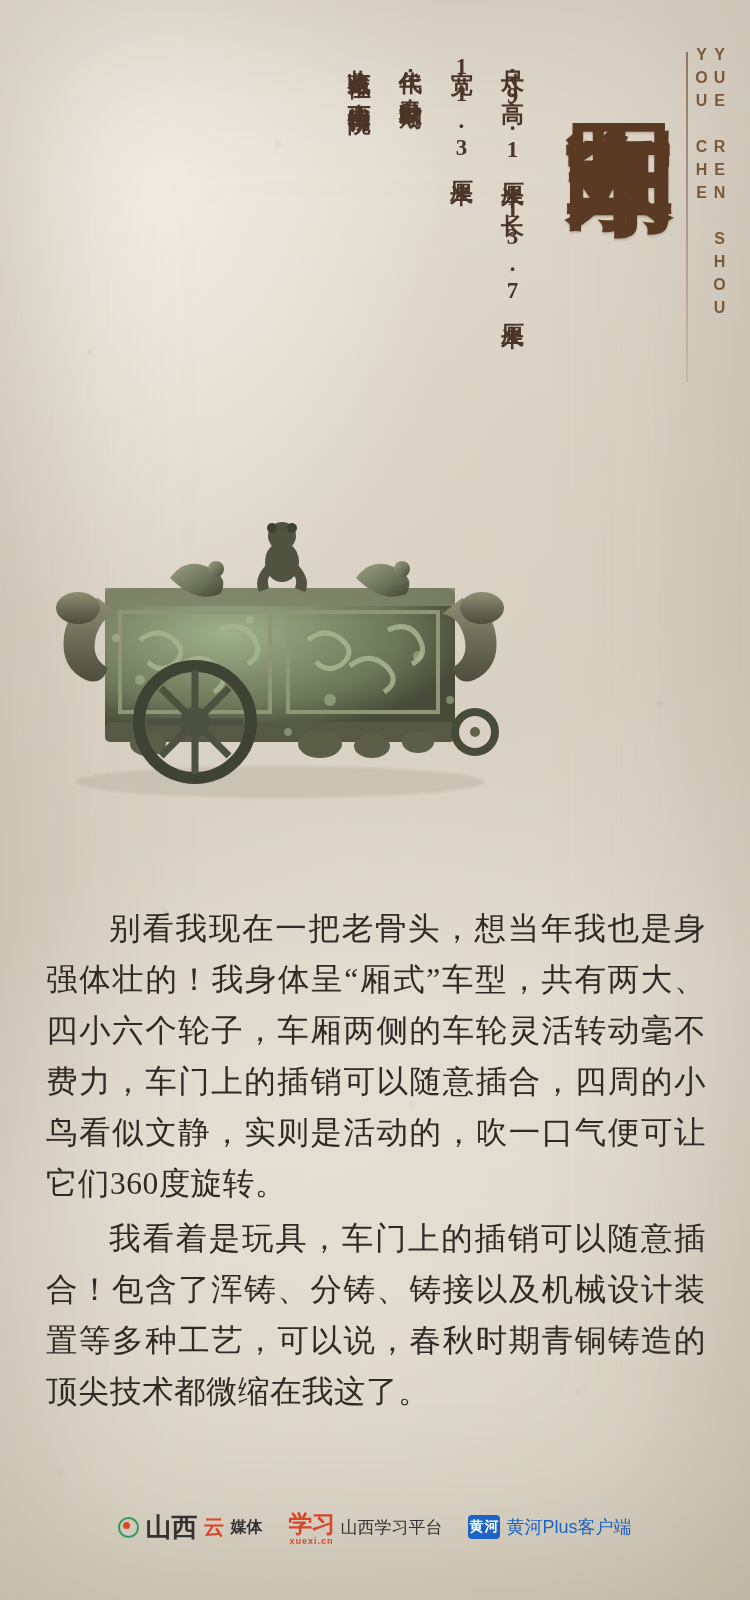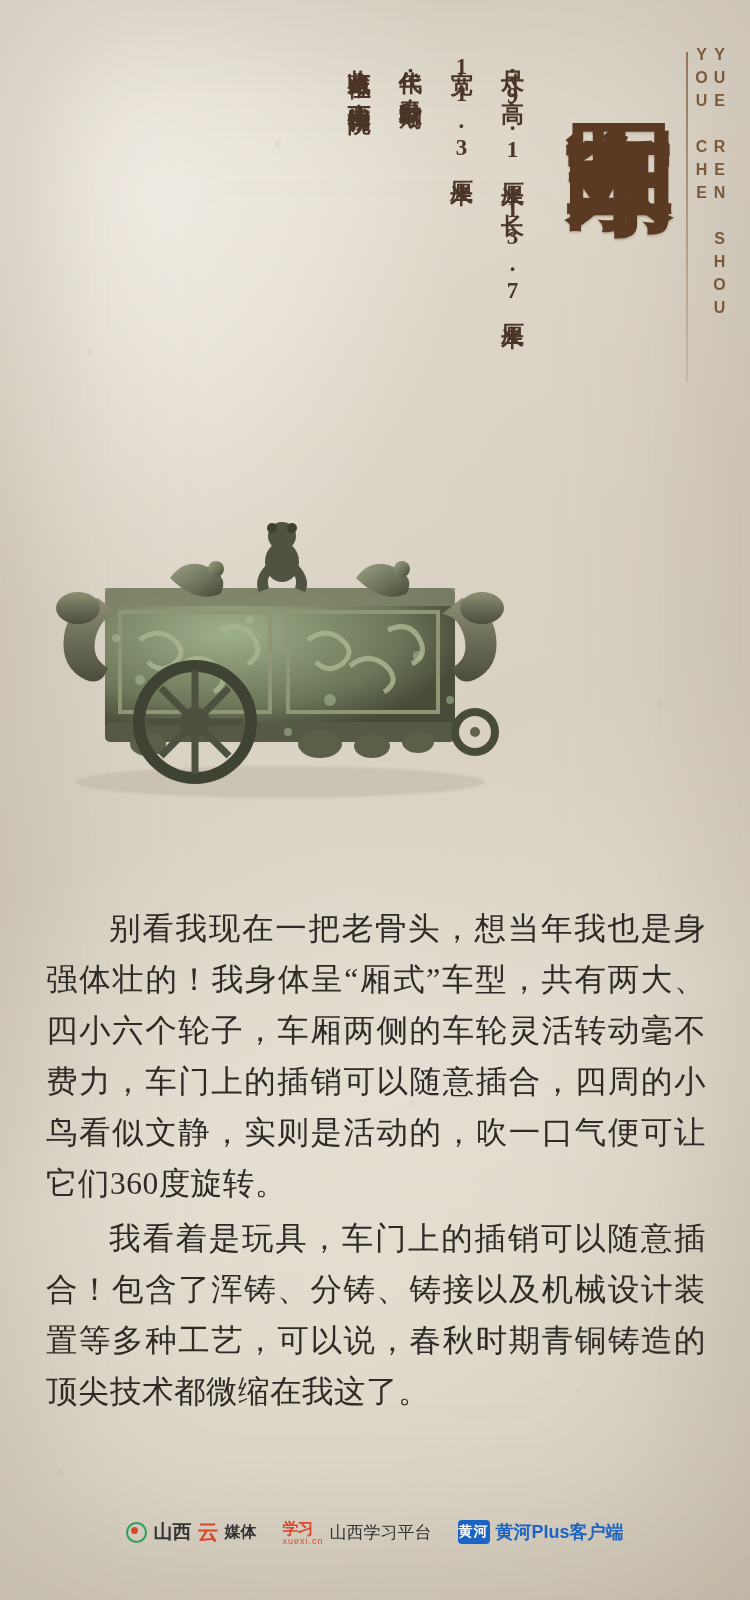--- a/index.html
+++ b/index.html
@@ -167,58 +167,59 @@
     position: relative;
   }
   .brand-1 .circle-ico::after {
     content: "";
     position: absolute;
     left: 3px; top: 3px;
     width: 7px; height: 7px;
     border-radius: 50%;
     background: #d9472b;
   }
-  .brand-1 .t1 { font-size: 19px; color: #333; font-weight: bold; }
+  .brand-1 .t1 { font-size: 26px; color: #333; font-weight: bold; }
   .brand-1 .t2 { font-size: 21px; color: #d9472b; font-weight: bold; }
   .brand-1 .t3 { font-size: 16px; color: #333; font-weight: bold; }
 
   .brand-2 .xx {
-    font-size: 16px;
+    font-size: 24px;
     color: #d9472b;
     font-weight: bold;
     font-family: Liberation Sans, sans-serif;
     letter-spacing: -1px;
   }
   .brand-2 .xx-sub {
     font-size: 9px;
     color: #d9472b;
     letter-spacing: 1px;
     display: block;
     text-align: center;
     margin-top: -4px;
     font-family: "Liberation Sans", sans-serif;
+    font-weight: bold;
   }
   .brand-2 .plat {
     font-size: 17px;
     color: #333;
     font-weight: normal;
   }
   .brand-3 .hh-badge {
     background: #1b63c4;
     color: #fff;
     font-size: 14px;
     font-weight: bold;
     padding: 3px 1px;
     border-radius: 4px;
     letter-spacing: 1px;
   }
   .brand-3 .hh-text {
     font-size: 18px;
     color: #1b63c4;
-    font-weight: bold;
+    font-weight: normal;
   }
 </style>
 </head>
 <body>
 
 <div class="poster">
   <div class="grain"></div>
   <div class="vignette"></div>
 
   <div class="header">

